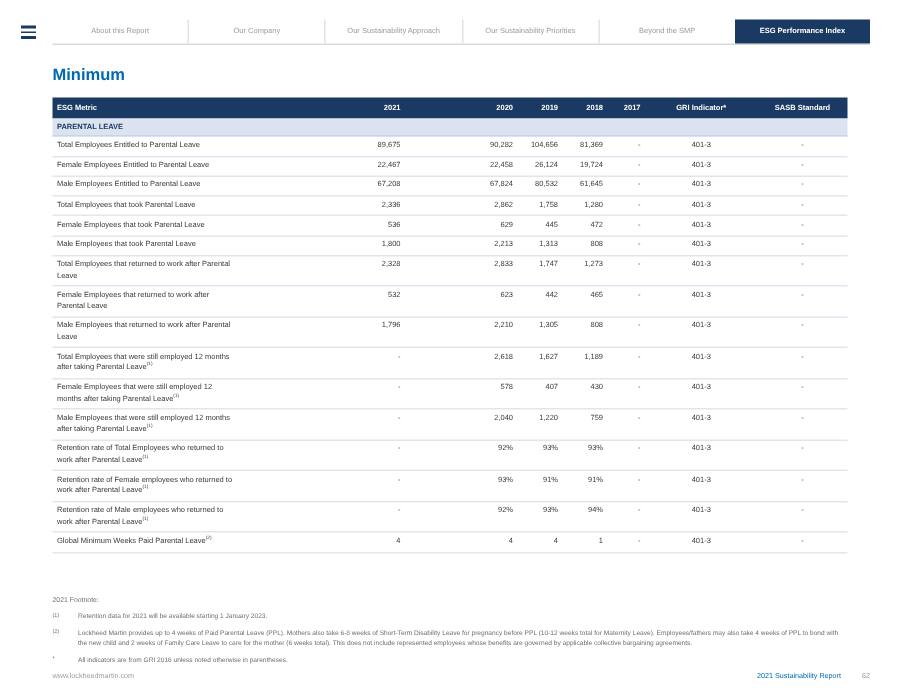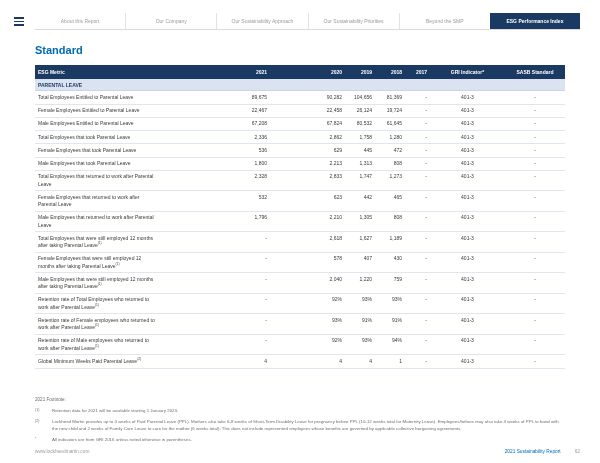--- a/index.html
+++ b/index.html
@@ -62,21 +62,21 @@
       <div class="nav-item">About this Report</div>
       <div class="nav-item">Our Company</div>
       <div class="nav-item">Our Sustainability Approach</div>
       <div class="nav-item">Our Sustainability Priorities</div>
       <div class="nav-item">Beyond the SMP</div>
       <div class="nav-item active">ESG Performance Index</div>
     </div>
 </div>
 
 <div class="content">
-  <div class="page-title">Standard</div>
+  <div class="page-title">Minimum</div>
 
   <div class="tbl">
     <div class="thead">
         <div class="cell">ESG Metric</div>
         <div class="cell num">2021</div>
         <div class="cell num">2020</div>
         <div class="cell num">2019</div>
         <div class="cell num">2018</div>
         <div class="cell num">2017</div>
         <div class="cell ctr">GRI Indicator*</div>

